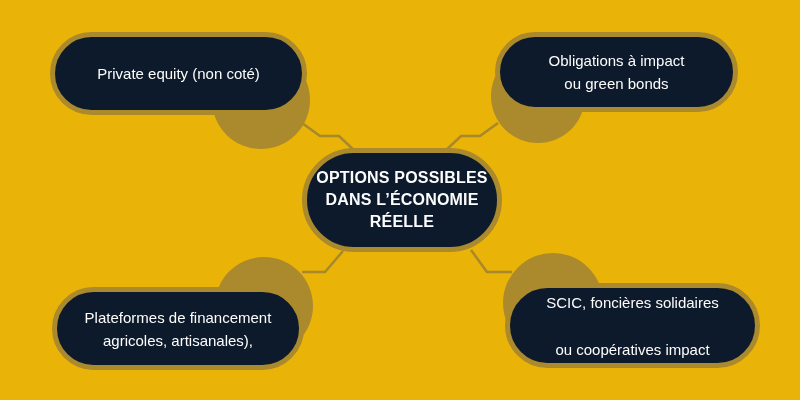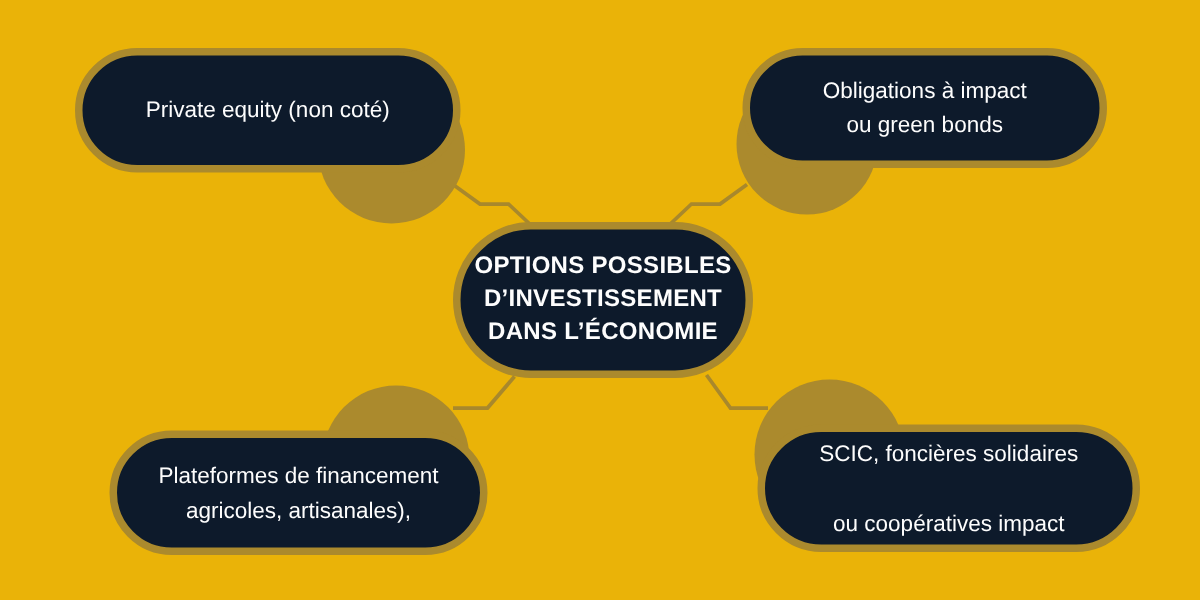--- a/index.html
+++ b/index.html
@@ -44,21 +44,21 @@
     align-items: center;
     justify-content: center;
     color: #fdfdfd;
     font-size: 15px;
     line-height: 23px;
     text-align: center;
   }
   .pill .line { white-space: nowrap; }
   .pill-tl { left: 50px;  top: 32px;  width: 257px; height: 83px; }
   .pill-tr { left: 495px; top: 32px;  width: 243px; height: 80px; }
-  .pill-bl { left: 73px;  top: 287px; width: 252px; height: 83px; }
+  .pill-bl { left: 52px;  top: 287px; width: 252px; height: 83px; }
   .pill-br { left: 505px; top: 283px; width: 255px; height: 85px; gap: 24px; }
   .pill-center {
     left: 302px; top: 148px; width: 200px; height: 104px;
     font-weight: bold;
     font-size: 16px;
     line-height: 22px;
     letter-spacing: 0.2px;
   }
 </style>
 </head>
@@ -82,22 +82,22 @@
     <div class="line">Private equity (non coté)</div>
   </div>
 
   <div class="pill pill-tr">
     <div class="line">Obligations à impact</div>
     <div class="line">ou green bonds</div>
   </div>
 
   <div class="pill pill-center">
     <div class="line">OPTIONS POSSIBLES</div>
-    <div class="line">D’INVESTISSEMENT</div>
     <div class="line">DANS L’ÉCONOMIE</div>
+    <div class="line">RÉELLE</div>
   </div>
 
   <div class="pill pill-bl">
     <div class="line">Plateformes de financement</div>
     <div class="line">agricoles, artisanales),</div>
   </div>
 
   <div class="pill pill-br">
     <div class="line">SCIC, foncières solidaires</div>
     <div class="line">ou coopératives impact</div>

